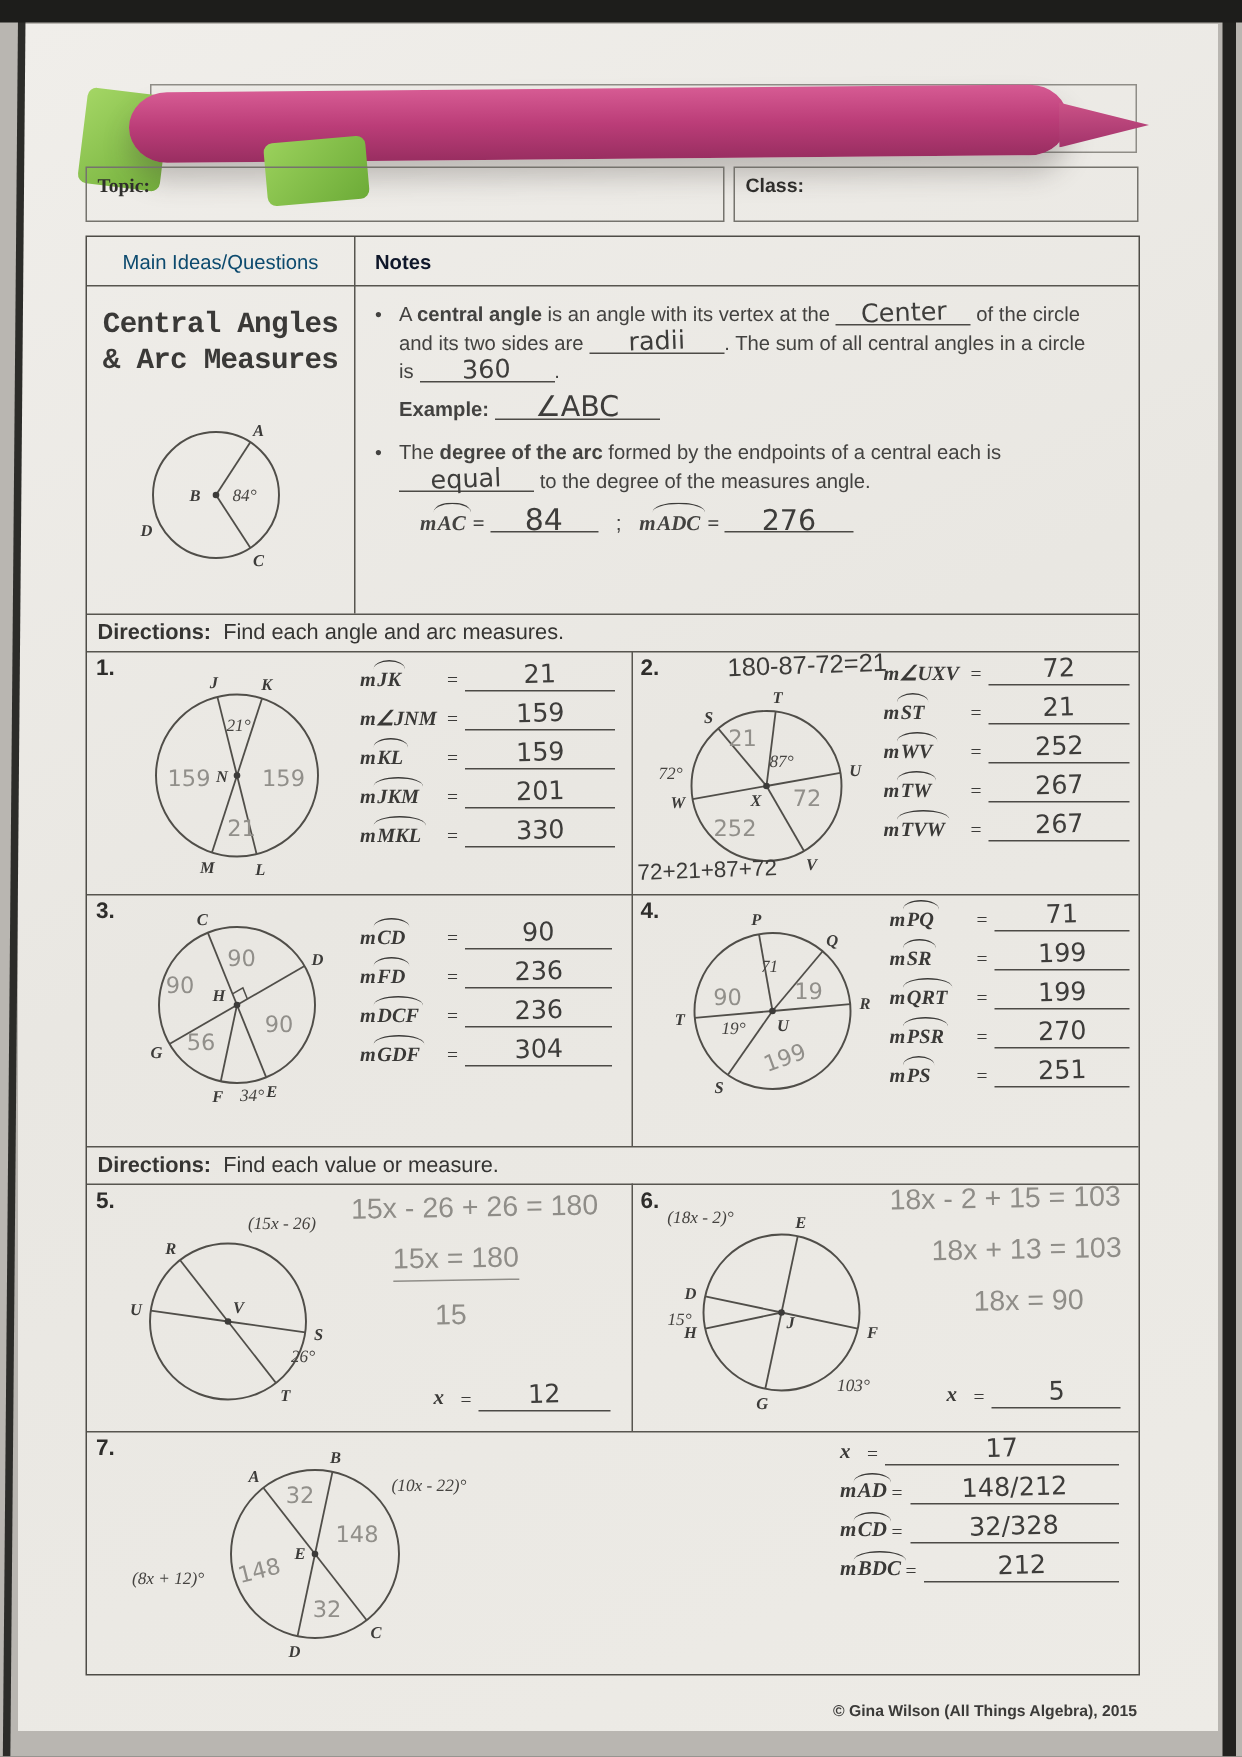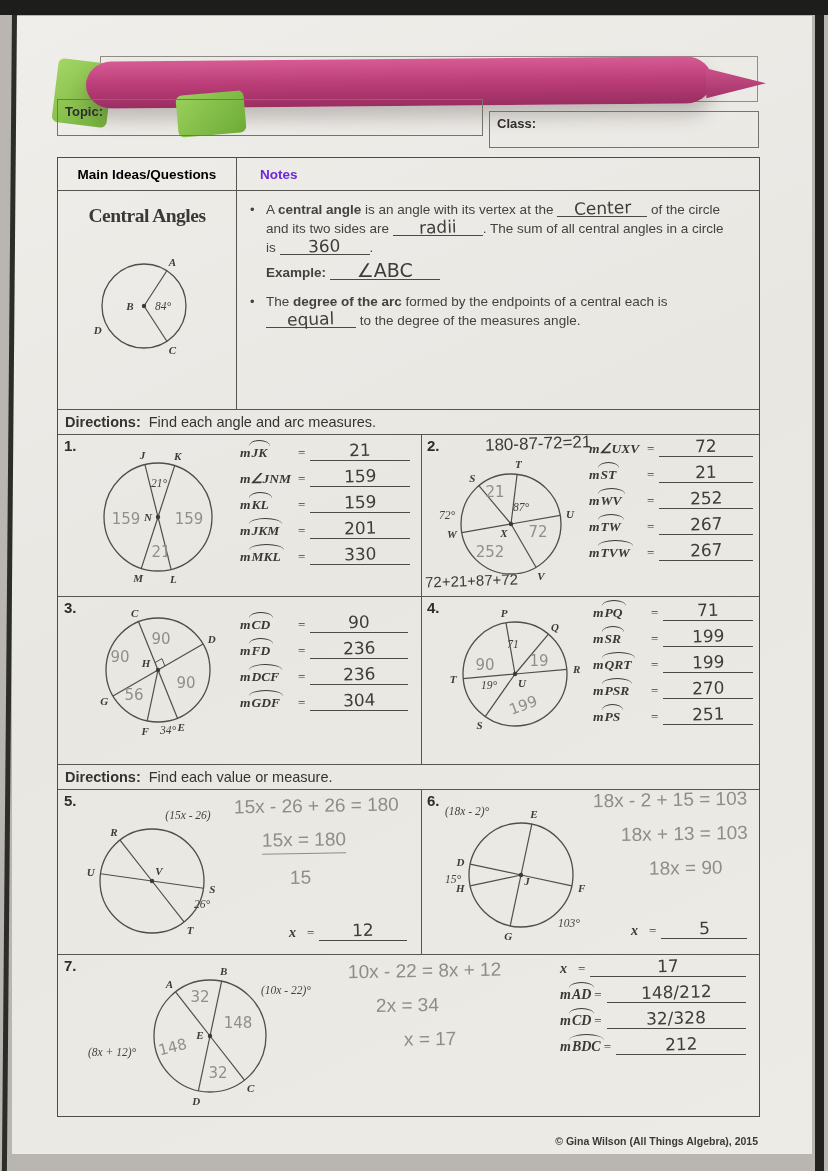--- a/index.html
+++ b/index.html
@@ -16,40 +16,40 @@
   .green-bit{position:absolute;border-radius:6px;}
   .green1{left:55px;top:61px;width:55px;height:64px;background:linear-gradient(135deg,#a4d665,#74b03c);transform:rotate(7deg);}
   .green2{left:177px;top:93px;width:68px;height:42px;background:linear-gradient(135deg,#9bd15c,#6cab37);transform:rotate(-5deg);}
   .pen{position:absolute;left:86px;top:59px;width:626px;height:47px;border-radius:26px/24px;
        background:linear-gradient(#d65b93,#bb3d78 50%,#992e61);box-shadow:0 12px 18px rgba(70,62,58,.28);transform:rotate(-.5deg);}
   .pen-tip{position:absolute;left:706px;top:68px;width:60px;height:30px;
        background:linear-gradient(#cb5287,#a2336a);clip-path:polygon(0 0,0 100%,100% 52%);transform:rotate(-.5deg);}
 
   
   .field-box{position:absolute;border:1.4px solid #75736d;background:transparent;}
-  .topic-box{left:57px;top:99px;width:424px;height:35px;}
+  .topic-box{left:57px;top:111px;width:424px;height:35px;font-family:Liberation Serif, serif;}
   .class-box{left:489px;top:111px;width:268px;height:35px;}
   .field-label{font-weight:bold;font-size:13px;padding:4px 0 0 7px;color:#2f2e2c;}
 
   
   .sheet{position:absolute;left:57px;top:157px;width:701px;height:958px;border:1.7px solid #4e4c47;}
   .hline{position:absolute;left:0;width:100%;border-top:1.4px solid #57554f;}
   .vline{position:absolute;border-left:1.4px solid #57554f;}
   .v-col{left:178px;top:0;height:251px;}
   .v-mid1{left:363px;top:276px;height:330px;}
   .v-mid2{left:363px;top:631px;height:165px;}
 
   .hdr-left{position:absolute;left:0;top:0;width:178px;height:32px;display:flex;align-items:center;justify-content:center;
-            font-weight:bold;font-size:13.5px;color:#000000;}
+            font-weight:normal;font-size:13.5px;color:#0c4a6e;}
   .hdr-right{position:absolute;left:178px;top:0;width:523px;height:32px;display:flex;align-items:center;
-             font-weight:bold;font-size:13.5px;color:#6d28d9;padding-left:24px;box-sizing:border-box;}
+             font-weight:bold;font-size:13.5px;color:#0f172a;padding-left:14px;box-sizing:border-box;}
 
   
   .mi-cell{position:absolute;left:0;top:32px;width:178px;height:219px;}
-  .mi-title{margin-top:14px;text-align:center;font-family:Liberation Serif, serif;font-weight:bold;
+  .mi-title{margin-top:14px;text-align:center;font-family:Liberation Mono, monospace;font-weight:bold;
             font-size:19.5px;line-height:24px;letter-spacing:-.5px;color:#3a3937;}
   .mi-diagram{margin-top:4px;display:flex;justify-content:center;}
 
   
   .notes-cell{position:absolute;left:178px;top:32px;width:523px;height:219px;font-size:13.5px;line-height:19px;color:#434240;}
   .bullet-row{display:flex;padding:10px 26px 0 14px;}
   .bullet-dot{width:16px;flex:none;font-size:13px;}
   .ex-row{padding:6px 0 0 30px;}
   .ex-label{font-weight:bold;font-size:13.5px;}
   .m-row{padding:8px 0 0 44px;font-size:14px;}
@@ -126,20 +126,21 @@
     <div class="vline v-col"></div>
     <div class="vline v-mid1"></div>
     <div class="vline v-mid2"></div>
 
     <div class="hdr-left">Main Ideas/Questions</div>
     <div class="hdr-right">Notes</div>
 
     <div class="mi-cell">
       <div class="mi-title">
         <div>Central Angles</div>
+        <div>&amp; Arc Measures</div>
       </div>
       <div class="mi-diagram diagram-host">
           <svg width="170" height="148">
             <circle cx="82" cy="74" r="42" fill="none" stroke="#504e49" stroke-width="1.3"></circle>
             <line x1="82" y1="74" x2="104.87483947063114" y2="38.77583614629219" stroke="#504e49" stroke-width="1.2"></line>
             <line x1="82" y1="74" x2="104.87483947063114" y2="109.22416385370781" stroke="#504e49" stroke-width="1.2"></line>
             <circle cx="82" cy="74" r="2.2" fill="#3c3b39"></circle>
             <text x="110.32122982078141" y="34.389130466837955" text-anchor="middle" class="svg-pt">A</text>
             <text x="110.32122982078141" y="121.61086953316205" text-anchor="middle" class="svg-pt">C</text>
             <text x="35.66766074220486" y="101.6075059864564" text-anchor="middle" class="svg-pt">D</text>
@@ -159,20 +160,27 @@
       <div class="ex-row">
         <span class="ex-label">Example:</span>
         <span class="n-blank" style="min-width:110px"><span class="hw" style="font-size:19px">∠ABC</span></span>
       </div>
       <div class="bullet-row">
         <span class="bullet-dot">•</span>
         <span>
           <span>The </span><b>degree of the arc</b><span> formed by the endpoints of a central each is </span><br>
           <span class="n-blank"><span class="hw hw-big">equal</span></span><span> to the degree of the measures angle.</span>
         </span>
+      </div>
+      <div class="m-row">
+        <span class="mathlbl"><span>m</span><span class="arcover">AC</span><span> = </span></span>
+        <span class="n-blank" style="min-width:72px"><span class="hw" style="font-size:20px">84</span></span>
+        <span style="margin:0 8px">;</span>
+        <span class="mathlbl"><span>m</span><span class="arcover">ADC</span><span> = </span></span>
+        <span class="n-blank" style="min-width:86px"><span class="hw" style="font-size:19px">276</span></span>
       </div>
     </div>
 
     <div class="dir-row" style="top:251px">
       <b>Directions:</b>
         <span>Find each angle and arc measures.</span>
     </div>
     <div class="dir-row" style="top:606px">
       <b>Directions:</b>
         <span>Find each value or measure.</span>
@@ -456,25 +464,20 @@
             <text x="170.63365737149346" y="138.00870973804365" text-anchor="middle" class="svg-pt">C</text>
             <text x="116.27782840602785" y="150.55774164843115" text-anchor="middle" class="svg-pt">D</text>
             <text x="120" y="85" text-anchor="middle" class="svg-pt">E</text>
             <text x="120" y="48" text-anchor="middle" class="svg-pencil" font-size="16">32</text>
             <text x="158" y="74" text-anchor="middle" class="svg-pencil" font-size="19">148</text>
             <text x="94" y="98" text-anchor="middle" class="svg-pencil" font-size="20" transform="rotate(-14 94 98)">148</text>
             <text x="138" y="124" text-anchor="middle" class="svg-pencil" font-size="16">32</text>
             <text x="206" y="40" text-anchor="middle" class="svg-printed">(10x - 22)°</text>
             <text x="32" y="102" text-anchor="middle" class="svg-printed">(8x + 12)°</text>
           </svg></div>
-      <div class="work" style="left:290px;top:6px;font-size:20px">
-          <div class="w-line">10x - 22 = 8x + 12</div>
-          <div class="w-line ind1">2x = 34</div>
-          <div class="w-line ind2">x = 17</div>
-        </div>
       <div class="answers x-row" style="left:502px;top:4px;width:186px">
           <div class="ans-row">
             <span class="ans-label">x</span>
             <span class="ans-eq">=</span>
             <span class="ans-blank"><span class="hw">17</span></span>
           </div>
           <div class="ans-row">
             <span class="ans-label">m<span class="arcover">AD</span></span>
             <span class="ans-eq">=</span>
             <span class="ans-blank"><span class="hw">148/212</span></span>

